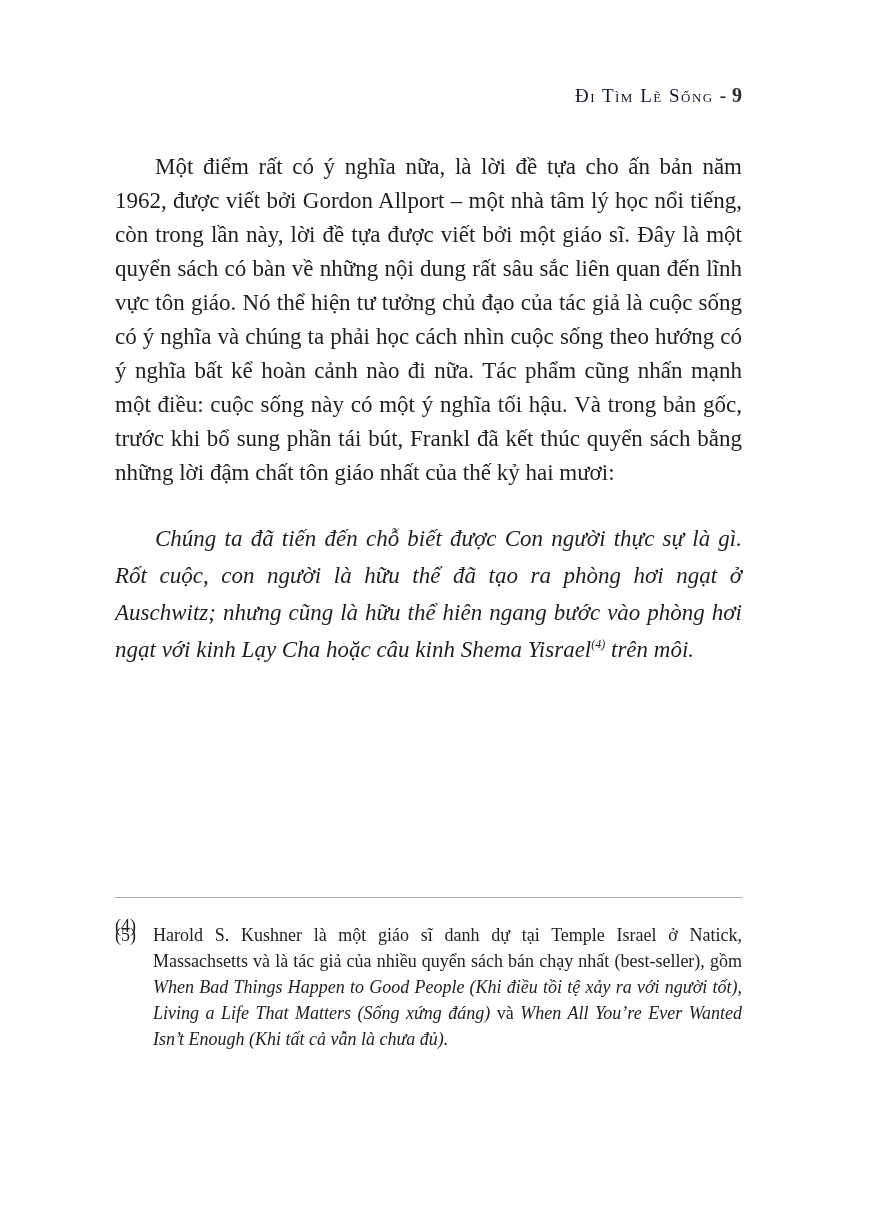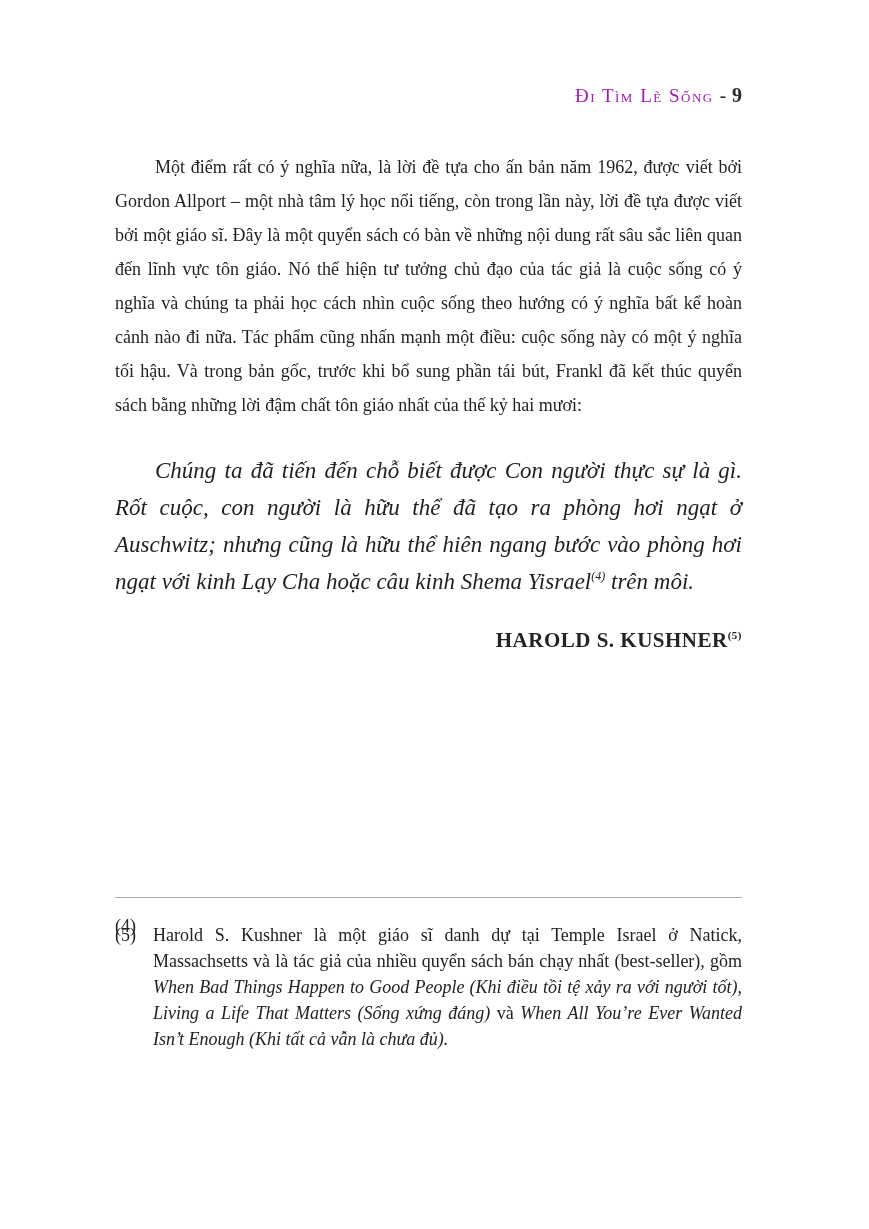--- a/index.html
+++ b/index.html
@@ -22,21 +22,21 @@
     top: 84px;
     left: 115px;
     right: 127px;
     text-align: right;
     white-space: nowrap;
   }
   .running-title {
     font-variant: small-caps;
     font-size: 19px;
     letter-spacing: 1.5px;
-    color: #a21caf;
+    color: #0f172a;
   }
   .page-sep {
     font-weight: bold;
     font-size: 19px;
     color: #2a2a2a;
     margin: 0 6px;
   }
   .page-number {
     font-weight: bold;
     font-size: 20px;
@@ -44,21 +44,21 @@
   }
   
   .content {
     position: absolute;
     top: 150px;
     left: 115px;
     right: 127px;
   }
   .para {
     margin: 0;
-    font-size: 18px;
+    font-size: 23px;
     line-height: 34px;
     text-align: justify;
     text-indent: 40px;
   }
   .quote {
     margin: 30px 0 0 0;
     font-style: italic;
     font-size: 23px;
     line-height: 37px;
     text-align: justify;
@@ -117,21 +117,20 @@
   <header class="page-header">
     <span class="running-title">Đi Tìm Lẽ Sống</span><span class="page-sep">-</span><span class="page-number">9</span>
   </header>
 
   <main class="content">
 
     <p class="para">Một điểm rất có ý nghĩa nữa, là lời đề tựa cho ấn bản năm 1962, được viết bởi Gordon Allport – một nhà tâm lý học nổi tiếng, còn trong lần này, lời đề tựa được viết bởi một giáo sĩ. Đây là một quyển sách có bàn về những nội dung rất sâu sắc liên quan đến lĩnh vực tôn giáo. Nó thể hiện tư tưởng chủ đạo của tác giả là cuộc sống có ý nghĩa và chúng ta phải học cách nhìn cuộc sống theo hướng có ý nghĩa bất kể hoàn cảnh nào đi nữa. Tác phẩm cũng nhấn mạnh một điều: cuộc sống này có một ý nghĩa tối hậu. Và trong bản gốc, trước khi bổ sung phần tái bút, Frankl đã kết thúc quyển sách bằng những lời đậm chất tôn giáo nhất của thế kỷ hai mươi:</p>
 
     <p class="quote"><span>Chúng ta đã tiến đến chỗ biết được Con người thực sự là gì. Rốt cuộc, con người là hữu thể đã tạo ra phòng hơi ngạt ở Auschwitz; nhưng cũng là hữu thể hiên ngang bước vào phòng hơi ngạt với kinh Lạy Cha hoặc câu kinh Shema Yisrael</span><sup class="fn-ref">(4)</sup><span> trên môi.</span></p>
 
-    <p class="attribution"><span>HAROLD S. KUSHNER</span><sup class="fn-ref">(5)</sup></p>
 
   </main>
 
   <footer class="footnotes">
 
     <div class="footnote">
       <span class="fn-marker">(4)</span>
     </div>
 
     <div class="footnote">

